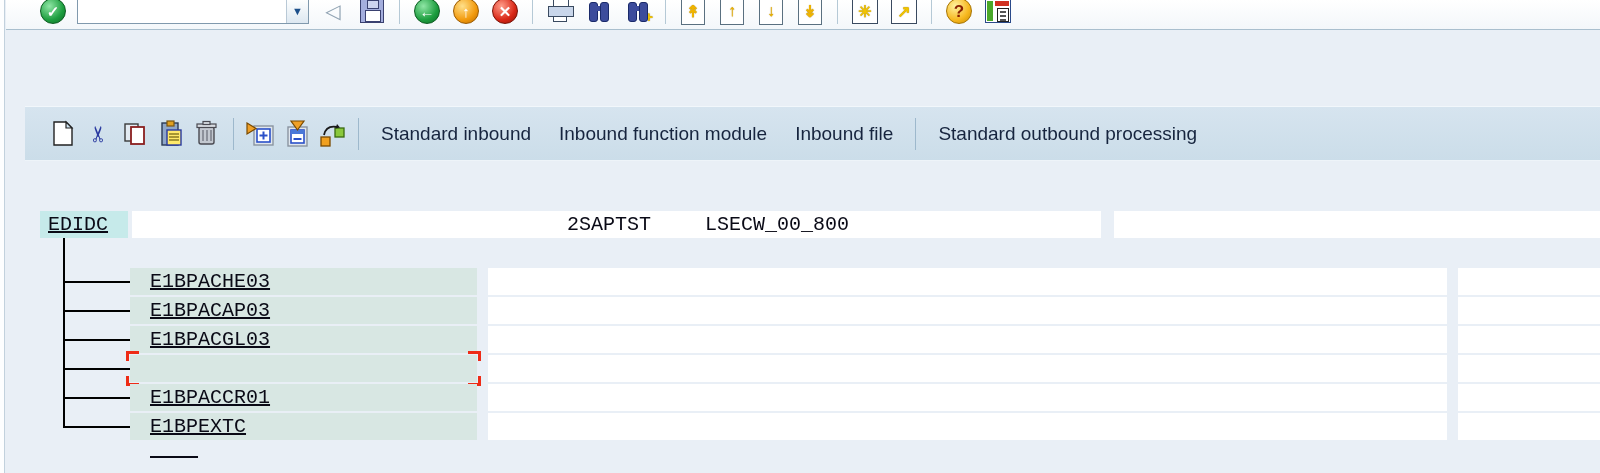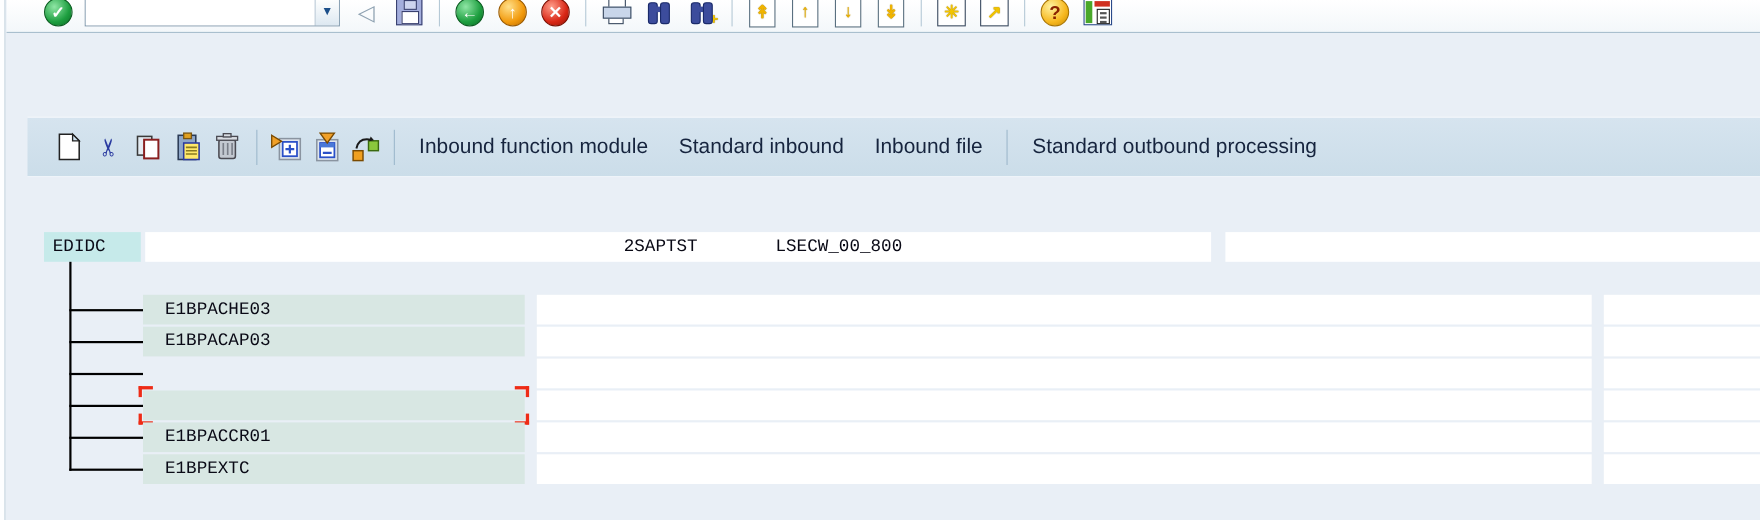--- a/index.html
+++ b/index.html
@@ -49,21 +49,21 @@
   .titlebar .title { font-size:29px; font-weight:bold; font-style:italic; color:#111418; padding-left:34px; letter-spacing:0px; }
 
   
   .app-toolbar { position:absolute; left:25px; right:0; top:106px; height:55px; background:linear-gradient(#d6e4ef,#cbdde9); border-top:1px solid #f2f7fb; border-bottom:1px solid #eef4f9; display:flex; align-items:center; padding-left:20px; }
   .app-toolbar .ibtn { width:36px; height:34px; }
   .vsep-a { width:1px; height:32px; background:#9db8cc; margin:0 8px; flex:0 0 auto; }
   .tbtn { font-size:19px; color:#16243e; padding:0 14px; white-space:nowrap; flex:0 0 auto; }
   .scissors { color:#2a3aa0; font-size:22px; display:inline-block; transform:rotate(-90deg); }
 
   
-  .mono { font-family:"Liberation Mono", monospace; font-size:16px; color:#0a0a16; }
+  .mono { font-family:"Liberation Mono", monospace; font-size:20px; color:#0a0a16;text-decoration:underline; }
   .ctl-label { position:absolute; left:40px; top:211px; width:88px; height:27px; background:#c6eaea; line-height:27px; padding-left:8px; }
   .ctl-f1 { position:absolute; left:132px; top:211px; width:969px; height:27px; background:#fff; }
   .ctl-f1 span { position:absolute; top:0; line-height:27px; white-space:pre; }
   .ctl-f1 .v0 { left:52px; }
   .ctl-f1 .v1 { left:435px; }
   .ctl-f1 .v2 { left:573px; }
   .ctl-f2 { position:absolute; left:1114px; top:211px; width:486px; height:27px; background:#fff; }
 
   .trunk { position:absolute; left:63px; top:238px; width:2px; height:190px; background:#000; }
   .branch { position:absolute; left:63px; width:67px; height:2px; background:#000; }
@@ -230,22 +230,22 @@
     </div>
     <div class="ibtn">
       <svg width="28" height="28" viewBox="0 0 28 28">
         <rect x="3" y="17" width="9" height="9" fill="#f0a020" stroke="#7a4a00" stroke-width="1.3"></rect>
         <rect x="17" y="8" width="9" height="9" fill="#8ac83c" stroke="#3a6a10" stroke-width="1.3"></rect>
         <path d="M6 15 q2 -10 13 -8" fill="none" stroke="#1a1a1a" stroke-width="1.8"></path>
         <path d="M19 4 l3 3.5 -4.5 1 z" fill="#1a1a1a"></path>
       </svg>
     </div>
     <div class="vsep-a"></div>
+    <div class="tbtn">Standard inbound</div>
     <div class="tbtn">Inbound function module</div>
-    <div class="tbtn">Standard inbound</div>
     <div class="tbtn">Inbound file</div>
     <div class="vsep-a"></div>
     <div class="tbtn">Standard outbound processing</div>
   </div>
 
   <div class="ctl-label mono">EDIDC</div>
   <div class="ctl-f1 mono">
     <span class="v1">2SAPTST</span>
     <span class="v2">LSECW_00_800</span>
   </div>
@@ -260,20 +260,21 @@
   <div class="branch" style="top:426px"></div>
 
   <div class="seg-label mono y0"><span>E1BPACHE03</span></div>
   <div class="seg-f1 y0"></div>
   <div class="seg-f2 y0"></div>
 
   <div class="seg-label mono y1"><span>E1BPACAP03</span></div>
   <div class="seg-f1 y1"></div>
   <div class="seg-f2 y1"></div>
 
+  <div class="seg-label mono y2"><span>E1BPACGL03</span></div>
   <div class="seg-f1 y2"></div>
   <div class="seg-f2 y2"></div>
 
   <div class="seg-label mono y3">
     <span>E1B</span><span class="hl">P</span><span>ACCR01</span>
     <span class="corner c-tl"></span>
     <span class="corner c-tr"></span>
     <span class="corner c-bl"></span>
     <span class="corner c-br"></span>
   </div>

